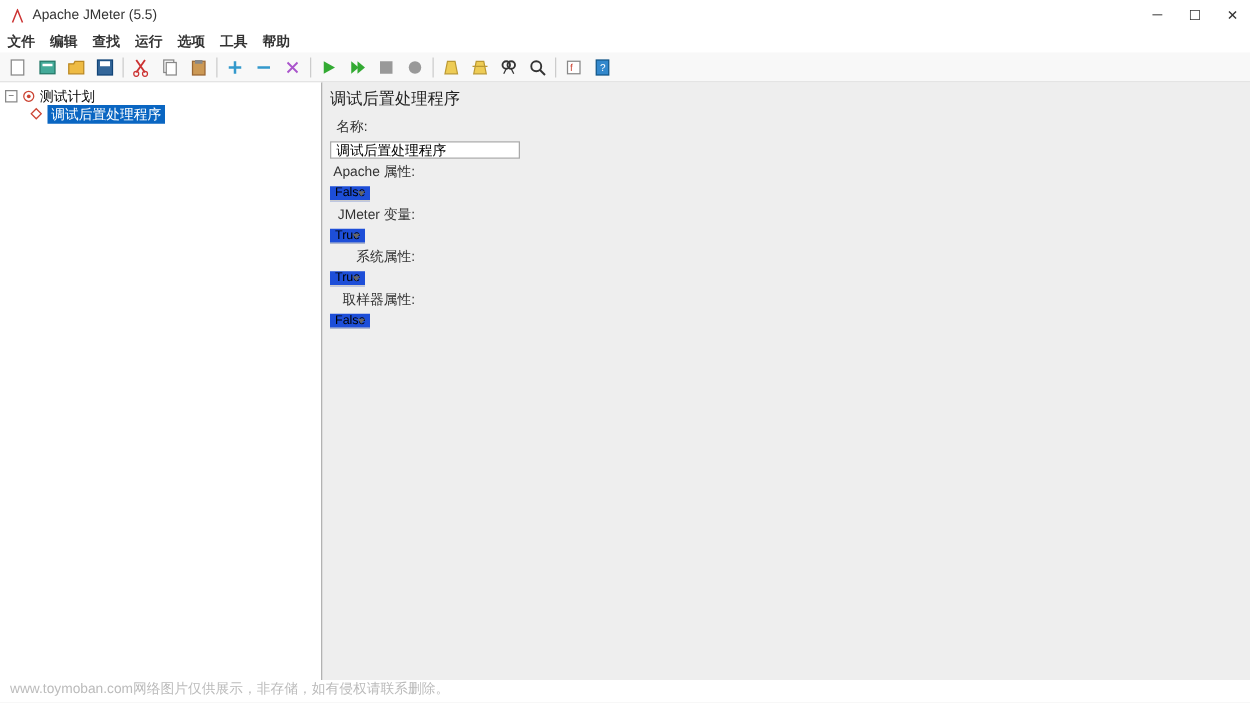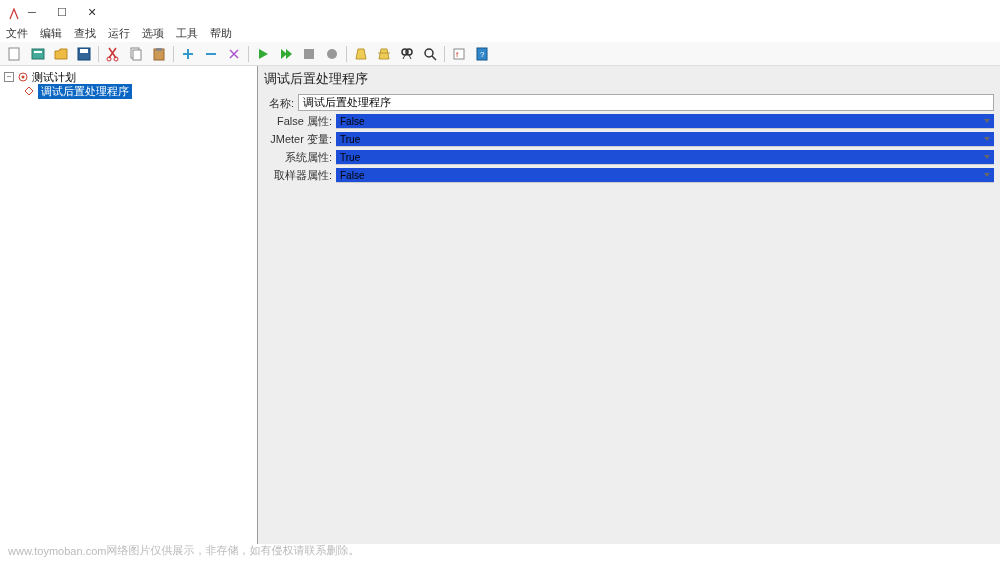--- a/index.html
+++ b/index.html
@@ -5,55 +5,56 @@
 * { margin: 0; padding: 0; box-sizing: border-box; font-family: "Microsoft YaHei", "SimSun", sans-serif; }
 body { background: #fff; width: 1000px; height: 562px; overflow: hidden; position: relative; }
 
 .titlebar { height: 24px; display: flex; align-items: center; padding: 0 8px; background: #fff; }
 .titlebar .app-icon { width: 12px; height: 12px; margin-right: 6px; }
 .titlebar .title { font-size: 11px; color: #333; flex: 1; }
 .titlebar .win-controls { display: flex; gap: 18px; }
 .titlebar .win-btn { width: 12px; height: 12px; display: flex; align-items: center; justify-content: center; font-size: 11px; color: #333; cursor: default; }
 .titlebar .close { }
 
-.menubar { height: 18px; display: flex; align-items: center; padding: 0 6px; gap: 12px; }
+.menubar { height: 18px; display: flex; align-items: center; padding: 0 6px; gap: 12px; font-weight: bold; }
 .menubar .menu-item { font-size: 11px; color: #333; cursor: default; }
 
 .toolbar { height: 24px; display: flex; align-items: center; padding: 2px 4px; gap: 1px; border-bottom: 1px solid #ddd; background: #f8f8f8; }
 .toolbar .tbtn { width: 22px; height: 20px; display: flex; align-items: center; justify-content: center; cursor: default; }
 .toolbar .tsep { width: 1px; height: 16px; background: #ccc; margin: 0 2px; }
 
 .content { display: flex; height: calc(100% - 66px - 18px); }
 
 .tree-panel { width: 258px; border-right: 1px solid #999; padding: 4px 2px; background: #fff; }
 .tree-row { display: flex; align-items: center; font-size: 11px; height: 14px; padding: 0 2px; }
 .tree-toggle { width: 10px; height: 10px; border: 1px solid #888; display: flex; align-items: center; justify-content: center; font-size: 8px; line-height: 1; margin-right: 2px; color: #555; }
 .tree-icon { width: 14px; height: 14px; display: flex; align-items: center; justify-content: center; margin-right: 2px; }
 .tree-selected { background: #0a66c2; color: #fff; padding: 0 3px; }
 
 .form-panel { flex: 1; background: #eeeeee; padding: 4px 6px; }
 .form-title { font-size: 13px; color: #222; margin-bottom: 6px; }
-.form-row { display: flex; align-items: flex-end; margin-bottom: 3px; gap: 4px; }
+.form-row { display: flex; align-items: flex-start; margin-bottom: 3px; gap: 4px; flex-direction: column; }
 .form-label { font-size: 11px; color: #333; text-align: right; min-width: 68px; }
 .form-input { flex: 1; height: 17px; border: 1px solid #aaa; background: #fff; font-size: 11px; padding: 0 4px; }
 .form-select { flex: 1; height: 15px; background: #1d4ed8; font-size: 10px; font-family: monospace; padding: 0 4px; display: flex; align-items: center; border-bottom: 1px solid #ccc; position: relative; }
 .form-select::after { content: ""; position: absolute; right: 4px; top: 50%; transform: translateY(-50%); border-left: 3px solid transparent; border-right: 3px solid transparent; border-top: 4px solid #666; }
 
 .footer { position: absolute; bottom: 4px; left: 8px; right: 8px; font-size: 11px; color: #bbb; display: flex; align-items: center; }
 .footer .f1 { }
 </style>
 </head>
 <body>
 
 <div class="titlebar">
   <span class="app-icon">
     <svg viewBox="0 0 12 12">
         <path d="M2 11 L6 1 L10 11" stroke="#c33" stroke-width="1.2" fill="none"></path>
       </svg>
   </span>
+  <span class="title">Apache JMeter (5.5)</span>
   <div class="win-controls">
     <span class="win-btn">─</span>
     <span class="win-btn">☐</span>
     <span class="win-btn close">✕</span>
   </div>
 </div>
 
 <div class="menubar">
   <span class="menu-item">文件</span>
   <span class="menu-item">编辑</span>
@@ -211,21 +212,21 @@
   <div class="form-panel">
     <div class="form-title">调试后置处理程序</div>
 
     <div class="form-row">
       <span class="form-label" style="min-width:30px">名称:</span>
       <input class="form-input" value="调试后置处理程序" style="">
     </div>
 
 
     <div class="form-row">
-      <span class="form-label">False 属性:</span>
+      <span class="form-label">Apache 属性:</span>
       <div class="form-select">
           <span>False</span>
         </div>
     </div>
 
     <div class="form-row">
       <span class="form-label">JMeter 变量:</span>
       <div class="form-select">
           <span>True</span>
         </div>

